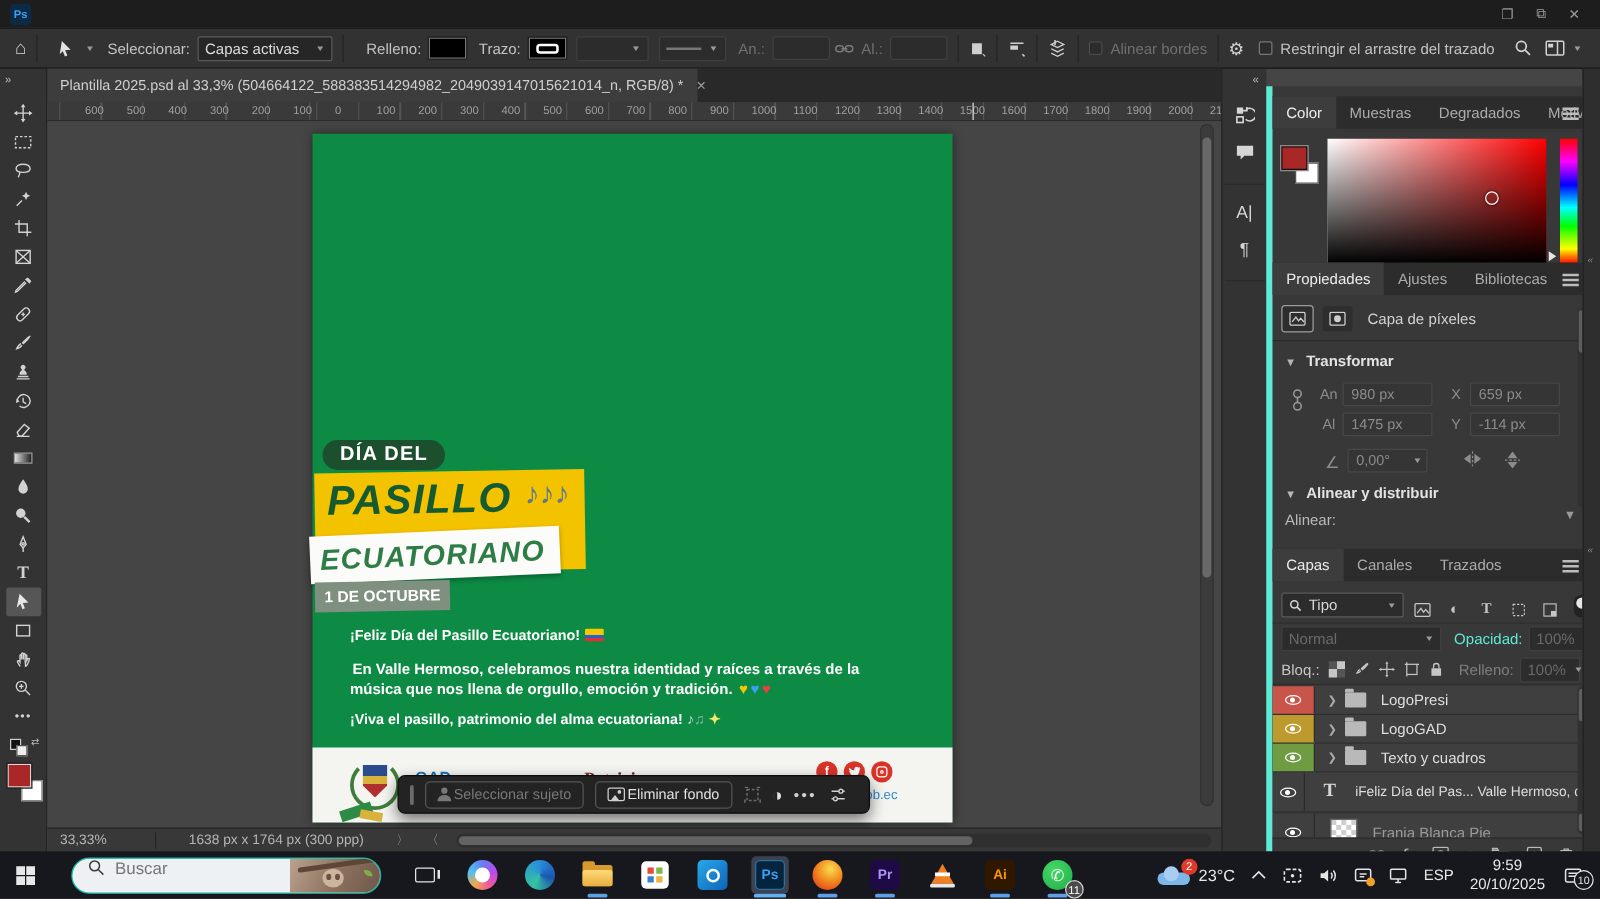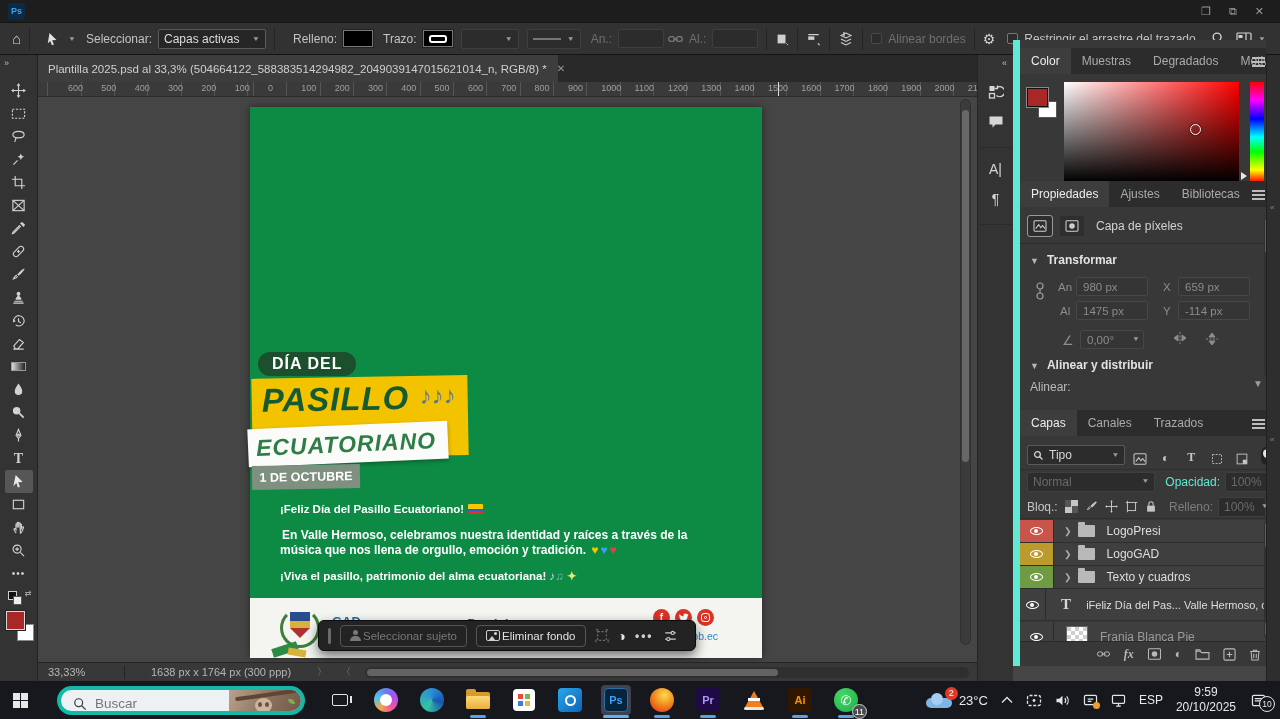--- a/index.html
+++ b/index.html
@@ -117,21 +117,21 @@
   #ctxbar .dimsvg{stroke:#6f6f6f}
 
   
   #dockstrip{position:absolute;left:977px;top:55px;width:36px;height:626px;background:#333;border-left:1px solid #242424;display:flex;flex-direction:column;align-items:center}
   #dockstrip .dblarrow{align-self:flex-end;color:#bbb;font-size:9px;padding:3px 6px}
   #dockstrip .grp{width:32px;border-bottom:1px solid #2a2a2a;display:flex;flex-direction:column;align-items:center;padding:6px 0 10px}
   #dockstrip .dico{height:30px;display:flex;align-items:center;justify-content:center;color:#d6d6d6;font-size:14px}
   #dockstrip svg{stroke:#d6d6d6;fill:none;stroke-width:1.3}
 
   
-  #rightpanel{position:absolute;left:1013px;top:40px;width:253px;height:626px;background:#383838;border-left:7px solid #5eead4;overflow:hidden}
+  #rightpanel{position:absolute;left:1013px;top:69px;width:253px;height:626px;background:#383838;border-left:5px solid #5eead4;overflow:hidden}
   .tabsrow{height:26px;background:#2c2c2c;display:flex;align-items:stretch;position:relative}
   .ptab{padding:0 11px;display:flex;align-items:center;color:#ababab;font-size:12px}
   .ptab.active{background:#3d3d3d;color:#ececec}
   .pmenu{position:absolute;right:8px;top:7px;color:#bdbdbd;font-size:12px;line-height:6px}
   .pmenu i{display:block;width:13px;height:2px;background:#bdbdbd;margin:2px 0}
 
   
   #colorsec{position:absolute;left:0;top:8px;width:253px}
   #colorswatches{position:absolute;left:7px;top:40px;width:34px;height:34px}
   #colorswatches .fg{position:absolute;left:0;top:0;width:21px;height:19px;border:1px solid #111;outline:1px solid #8a8a8a;z-index:2}
@@ -205,21 +205,21 @@
   #layerscroll b{position:absolute;left:1px;bottom:2px;width:5px;height:14px;background:#5d5d5d;border-radius:3px}
 
   #rightedge{position:absolute;left:1266px;top:55px;width:14px;height:626px;background:#2e2e2e;border-left:1px solid #202020}
   #rightedge i{position:absolute;left:3px;color:#8d8d8d;font-size:8px}
 
   
   #taskbar{position:absolute;left:0;top:681px;width:1280px;height:38px;background:#17181d;display:flex;align-items:center}
   #startbtn{width:40px;height:38px;display:flex;align-items:center;justify-content:center}
   .wingrid{width:15px;height:15px;display:grid;grid-template-columns:7px 7px;grid-template-rows:7px 7px;gap:1px}
   .wingrid i{background:#e8e8e8}
-  #searchbox{position:relative;width:248px;height:29px;background:#eef1f4;border:4px solid #14b8a6;border-radius:15px;display:flex;align-items:flex-end;margin-left:17px;overflow:hidden}
+  #searchbox{position:relative;width:248px;height:29px;background:#eef1f4;border:1px solid #14b8a6;border-radius:15px;display:flex;align-items:flex-start;margin-left:17px;overflow:hidden}
   #searchbox svg{stroke:#3c3c3c;fill:none;stroke-width:1.4;margin:0 8px 0 12px}
   #searchbox input{border:none;background:transparent;outline:none;font-size:13.5px;color:#3a3a3a;width:110px;font-family:"Liberation Sans",sans-serif}
   #sloth{position:absolute;right:0;top:0;width:72px;height:29px;background:linear-gradient(115deg,#b9a28e 0%,#8a6f5c 55%,#6e584a 100%)}
   #sloth .branch{position:absolute;left:6px;top:3px;width:62px;height:4px;background:#5d4636;border-radius:2px;transform:rotate(-8deg)}
   #sloth .head{position:absolute;left:26px;top:8px;width:17px;height:15px;background:#cbb59e;border-radius:50%}
   #sloth .eyepatch{position:absolute;left:29px;top:12px;width:4px;height:5px;background:#6b523f;border-radius:50%}
   #sloth .eyepatch2{position:absolute;left:36px;top:12px;width:4px;height:5px;background:#6b523f;border-radius:50%}
   #sloth .leaf{position:absolute;right:6px;top:9px;width:7px;height:5px;background:#7fae4c;border-radius:0 5px 0 5px}
   #tbicons{display:flex;align-items:center;gap:16px;margin-left:20px}
   .tbi{position:relative;width:30px;height:30px;border-radius:4px;display:flex;align-items:center;justify-content:center}

